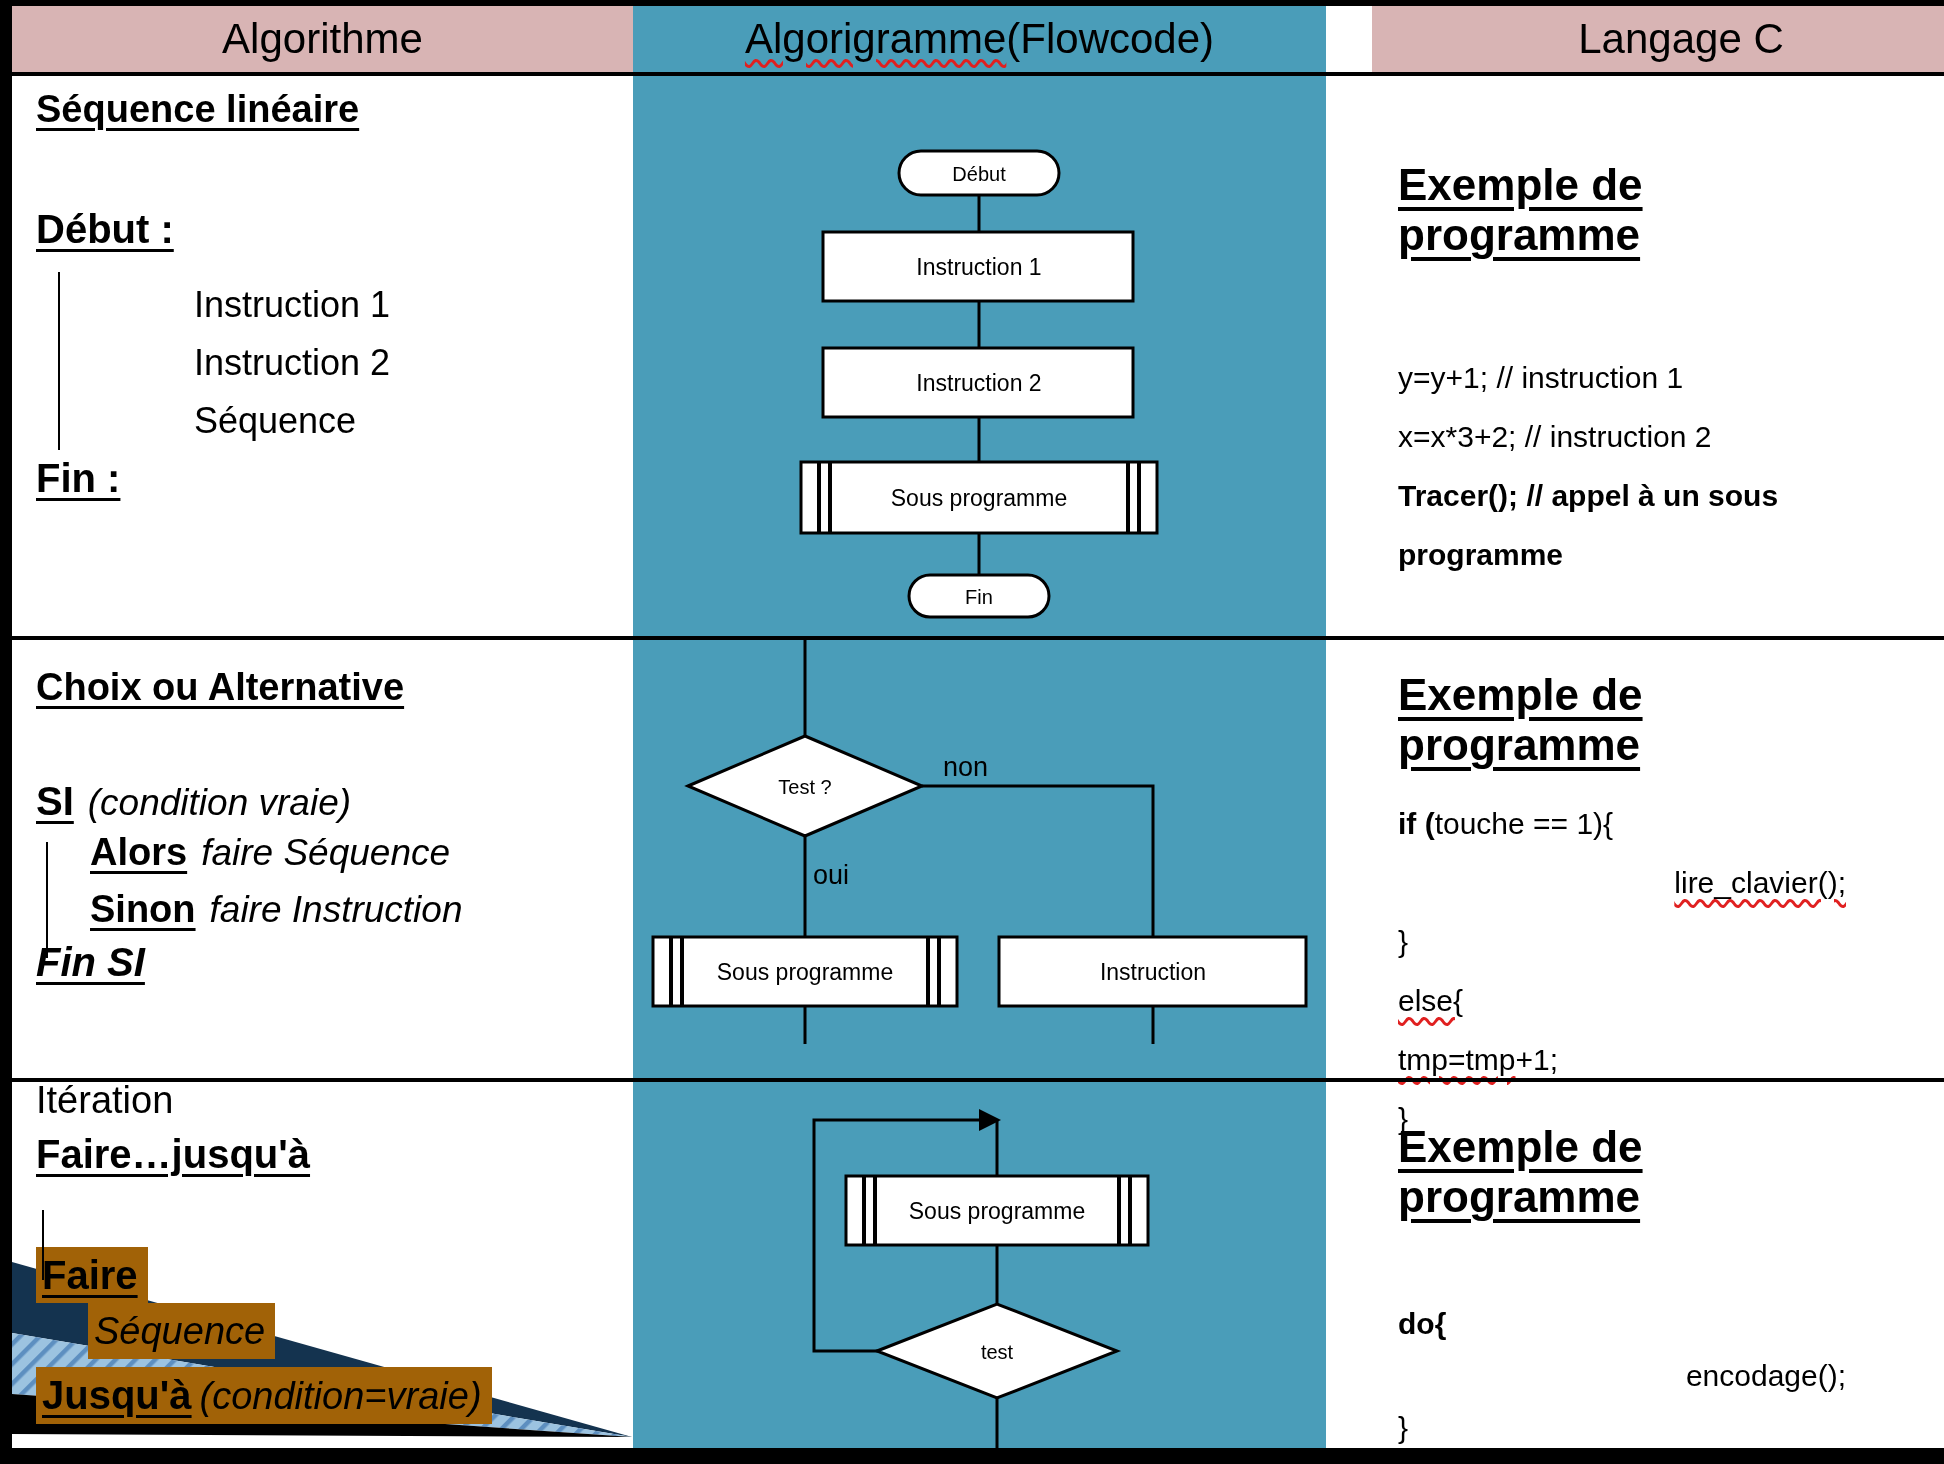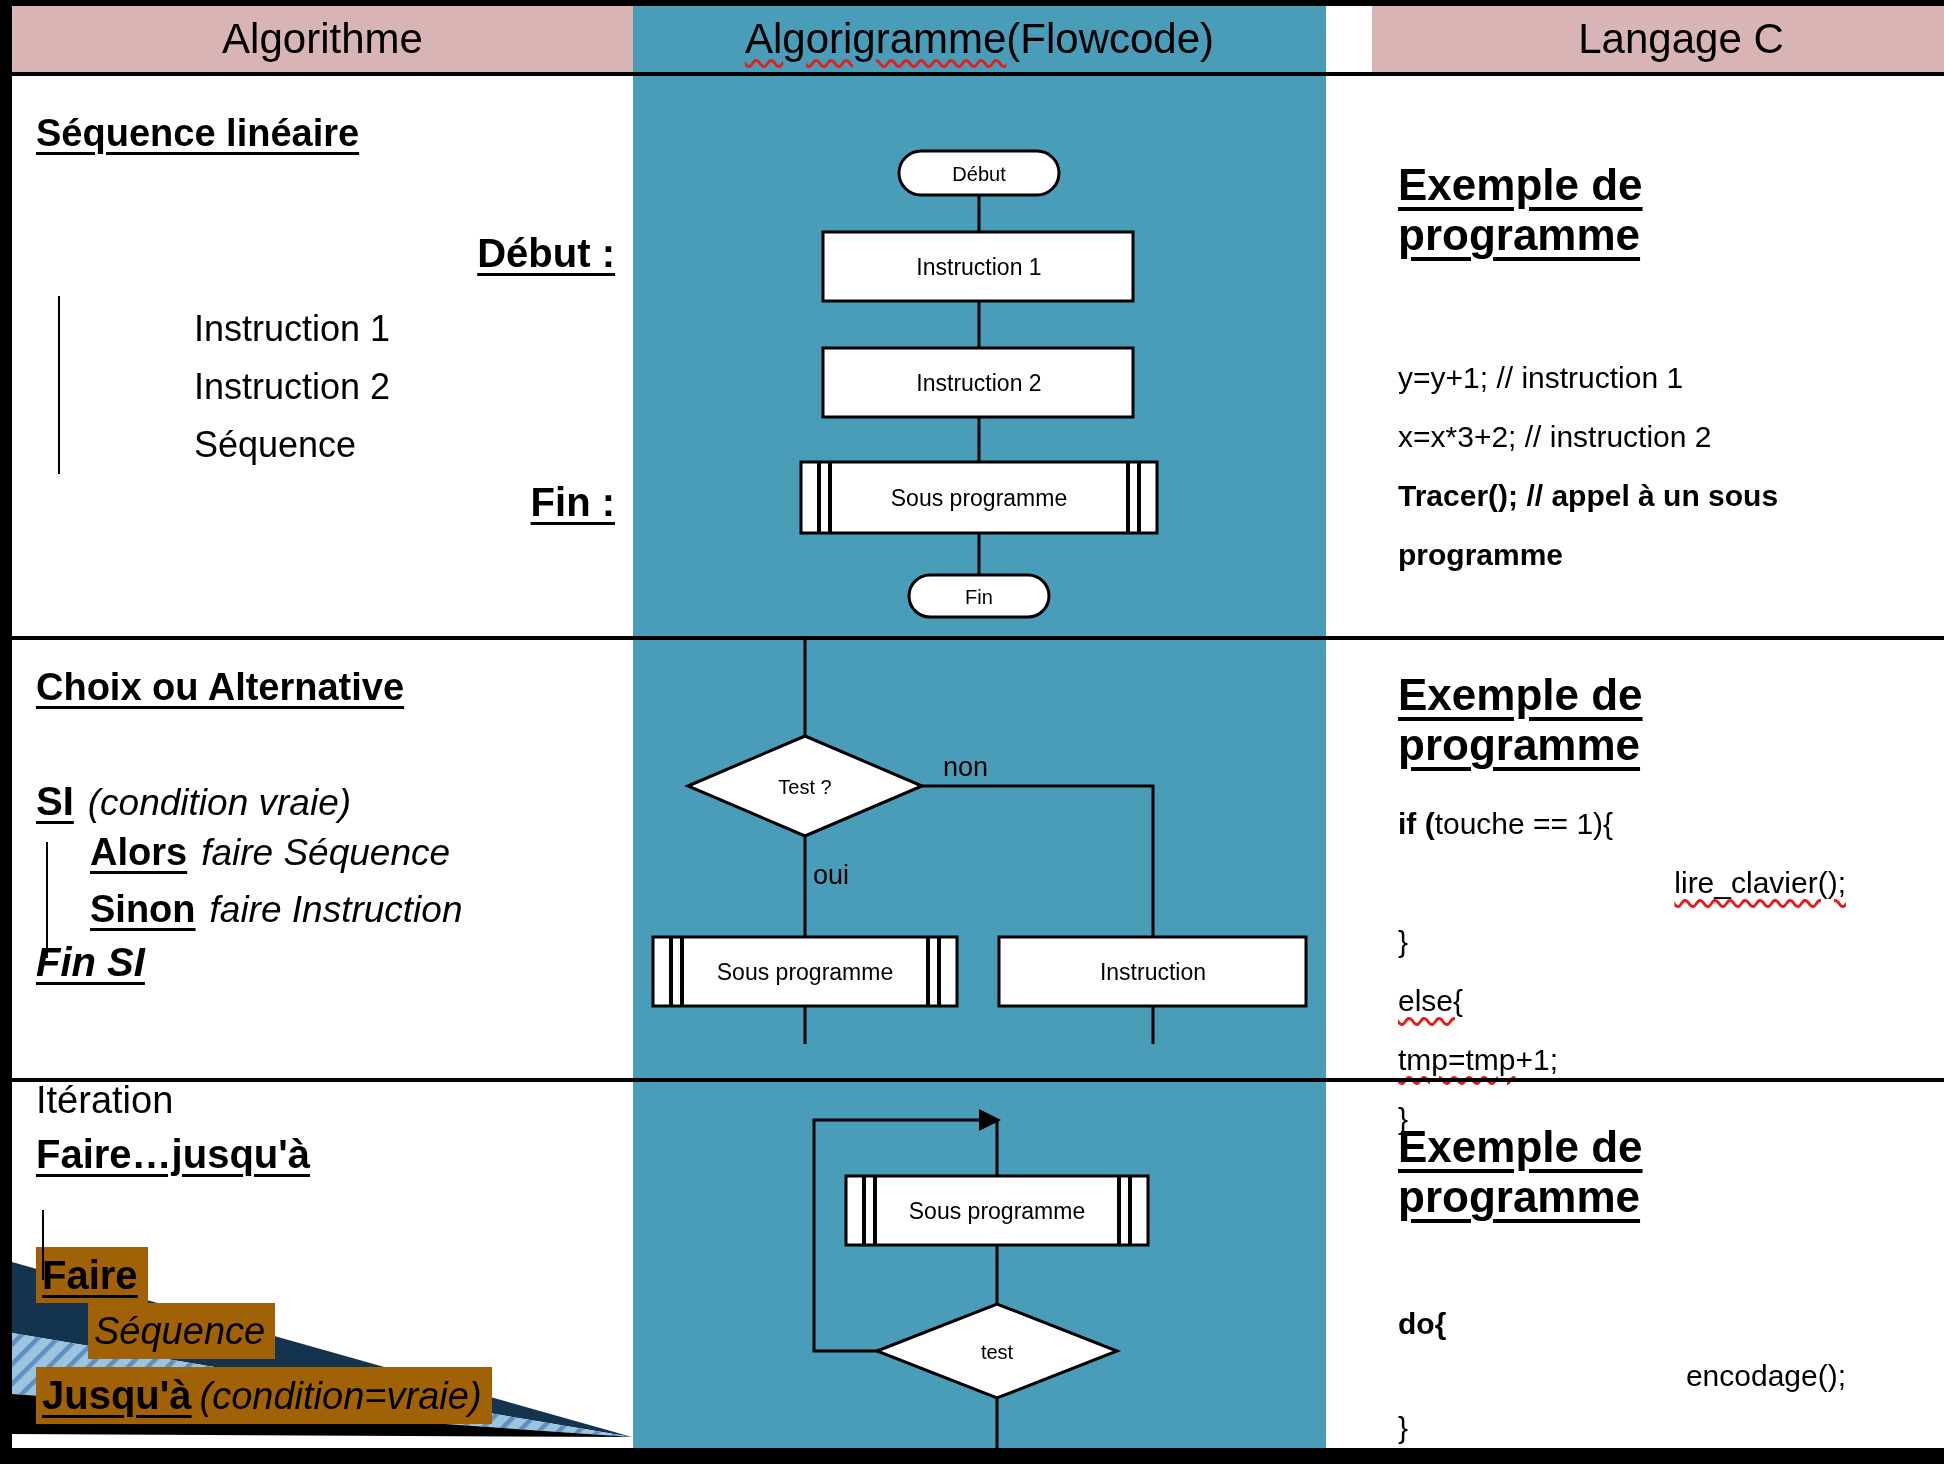--- a/index.html
+++ b/index.html
@@ -31,24 +31,24 @@
 
   
   .u{text-decoration:underline;text-decoration-thickness:3px;text-underline-offset:6px;}
   .b{font-weight:bold;}
   .wavy{text-decoration-line:underline;text-decoration-style:wavy;text-decoration-color:#e02020;
         text-decoration-thickness:2.5px;text-underline-offset:6px;}
 
   
   .algo{left:12px;width:621px;padding:0 18px 0 24px;}
   .algo .title{font-size:38px;font-weight:bold;}
-  .algo .kw{font-size:40px;font-weight:bold;text-align:right;}
+  .algo .kw{font-size:40px;font-weight:bold;}
   .vline{position:absolute;width:2px;background:#000;}
 
-  .algo1{top:84px;height:560px;padding-top:28px;}
+  .algo1{top:60px;height:560px;padding-top:28px;}
   .algo1 .items{margin:24px 0 0 158px;font-size:36px;line-height:58px;}
   .algo1 .debut{margin-top:76px;}
   .algo1 .fin{margin-top:6px;}
   .algo1 .vline{left:46px;top:212px;height:178px;}
 
   .algo2{top:640px;height:438px;padding-top:26px;}
   .algo2 .stmt{margin-top:70px;font-size:40px;}
   .algo2 .sub-stmts{margin-left:54px;font-size:38px;line-height:57px;}
   .algo2 .sub-stmts .kw{font-size:38px;}
   .algo2 .cond{font-size:37px;font-style:italic;margin-left:14px;font-weight:normal;}

